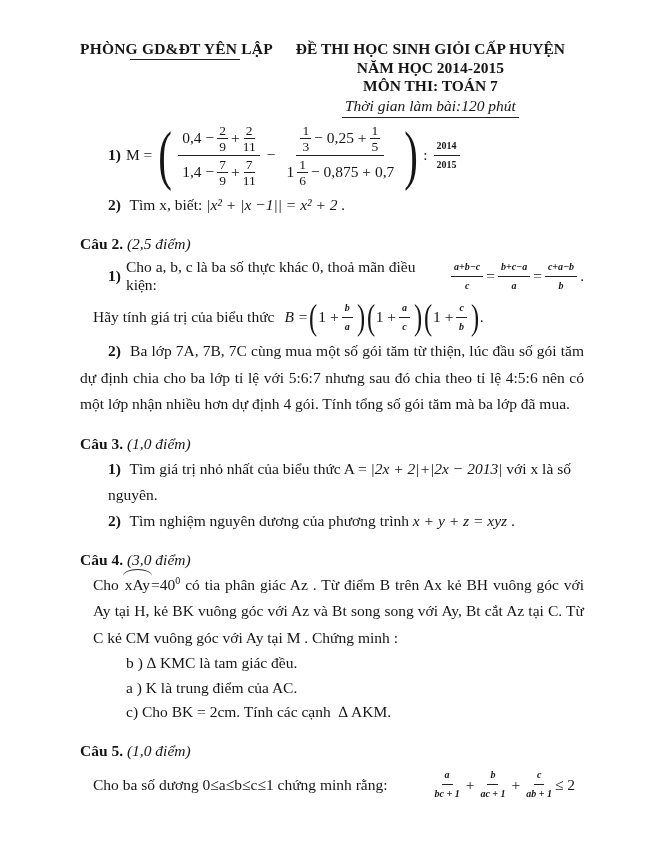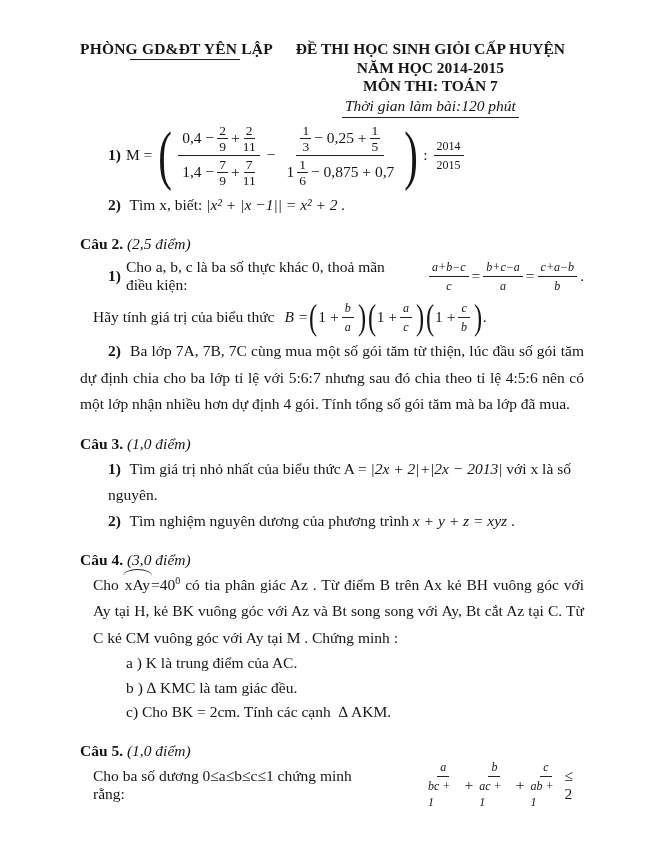--- a/index.html
+++ b/index.html
@@ -30,21 +30,21 @@
   .m-row { margin:2px 0 2px 28px; height:70px; }
   .paren-big { font-size:66px; line-height:58px; font-weight:300; transform:scaleX(0.62); margin:0 -2px; }
   .paren-med { font-size:36px; line-height:32px; font-weight:300; transform:scaleX(0.68); margin:0 -1px; }
   .bigfrac { display:inline-flex; flex-direction:column; align-items:center; margin:0 4px; }
   .bf-num,.bf-den { display:inline-flex; align-items:center; gap:3px; padding:0 4px; }
   .bf-num { border-bottom:1.3px solid #222; padding-bottom:2px; }
   .bf-den { padding-top:2px; }
   .sfrac { display:inline-flex; flex-direction:column; align-items:center; font-size:13.5px; line-height:13px; }
   .sfrac .fn { border-bottom:1.2px solid #222; padding:0 2px 1px; text-align:center; }
   .sfrac .fd { padding-top:1px; }
-  .mfrac { display:inline-flex; flex-direction:column; align-items:center; font-size:12px; line-height:16px; margin:0 3px; }
+  .mfrac { display:inline-flex; flex-direction:column; align-items:center; font-size:10px; line-height:16px; margin:0 3px;font-weight:bold; }
   .mfrac .fn { border-bottom:1.2px solid #222; padding:0 3px 1px; text-align:center; }
   .mfrac .fd { padding-top:1px; }
   .it { font-style:italic; }
   .op { margin:0 3px; }
   .row-cond { margin-left:28px; height:40px; }
   .row-cond .stext { margin-right:14px; }
   .row-b { margin-left:13px; height:42px; }
   .row-b .stext { margin-right:10px; }
   .row-q5 { margin-left:13px; height:42px; margin-top:1px; }
   .row-q5 .expr { margin-left:44px; }
@@ -221,26 +221,26 @@
       <span class="qp">(3,0 điểm)</span>
     </div>
 
     <p class="para">
       <span>Cho</span>
       <span class="overarc">xAy</span><span>=40</span><sup>0</sup>
       <span>có tia phân giác Az . Từ điểm B trên Ax kẻ BH vuông góc với Ay tại H, kẻ BK vuông góc với Az và Bt song song với Ay, Bt cắt Az tại C. Từ C kẻ CM vuông góc với Ay tại M . Chứng minh :</span>
     </p>
 
     <div class="sub">
-      <span>a ) K là trung điểm của AC.</span>
-    </div>
-    <div class="sub">
       <span>b )</span>
       <span>∆</span>
       <span>KMC là tam giác đều.</span>
+    </div>
+    <div class="sub">
+      <span>a ) K là trung điểm của AC.</span>
     </div>
     <div class="sub">
       <span>c)</span>
       <span>Cho BK = 2cm. Tính các cạnh</span>&nbsp;
       <span>∆</span>
       <span>AKM.</span>
     </div>
 
     <div class="qhead">
       <span class="ql">Câu 5.</span>

